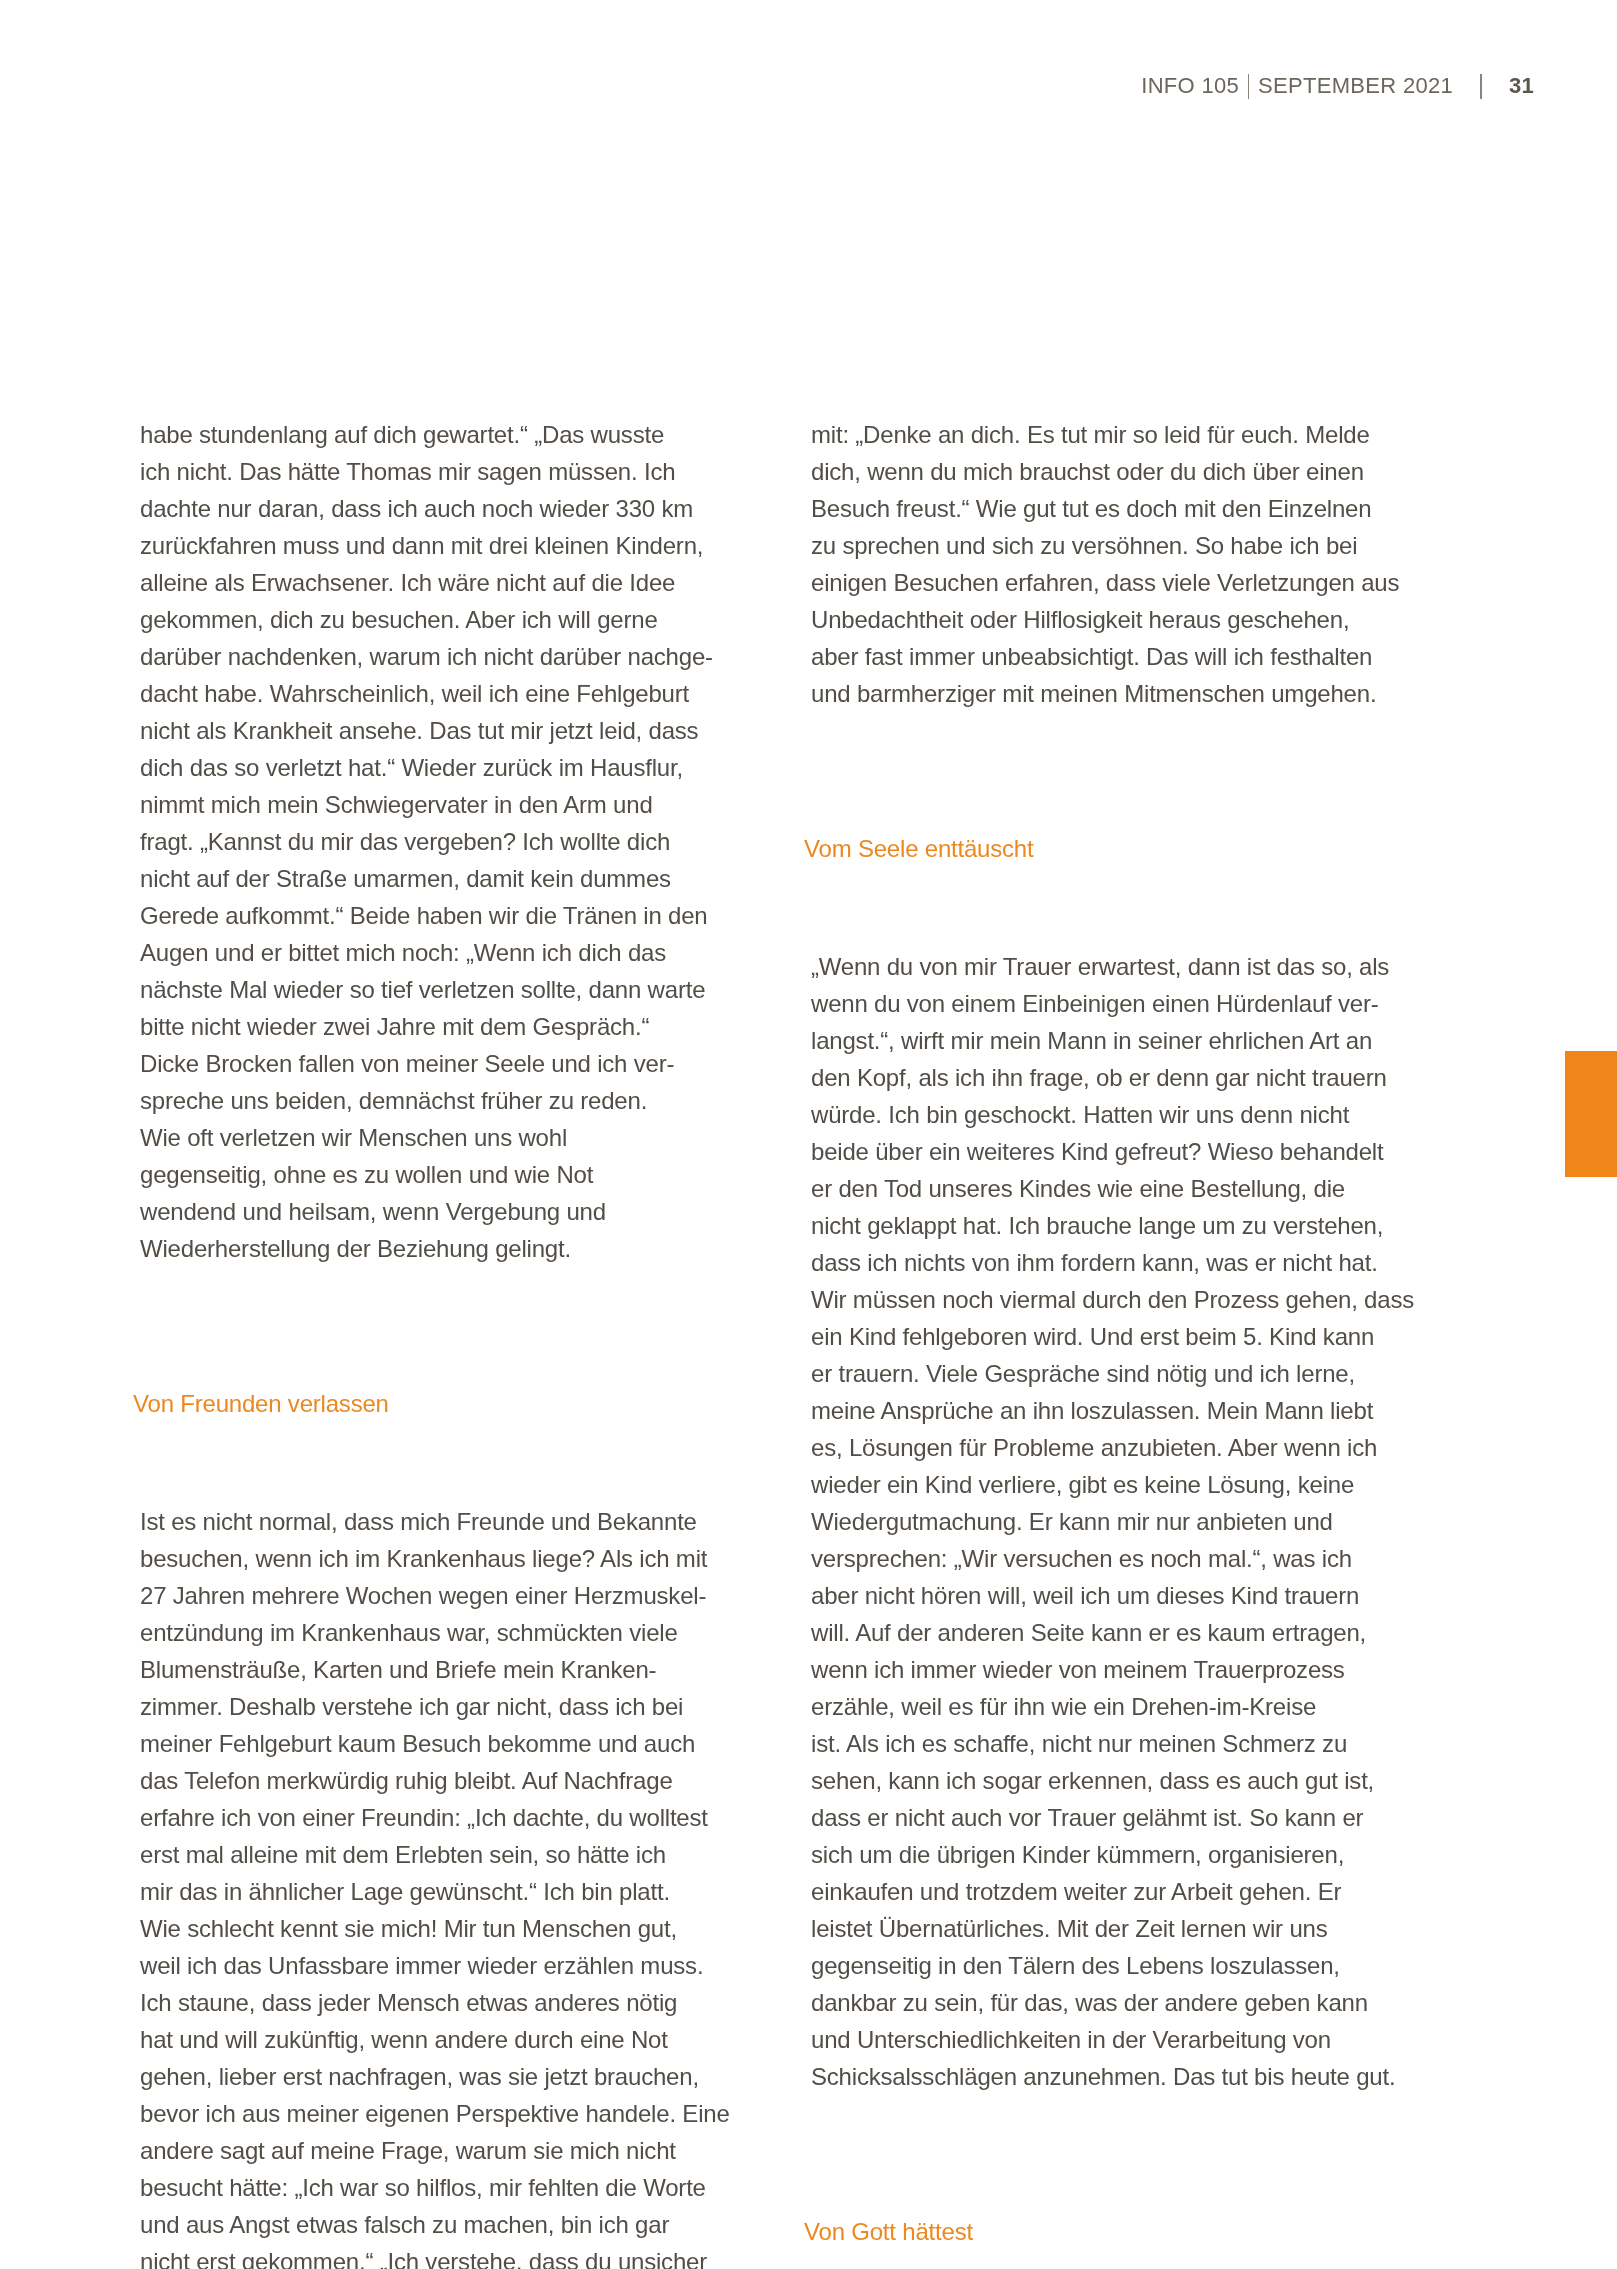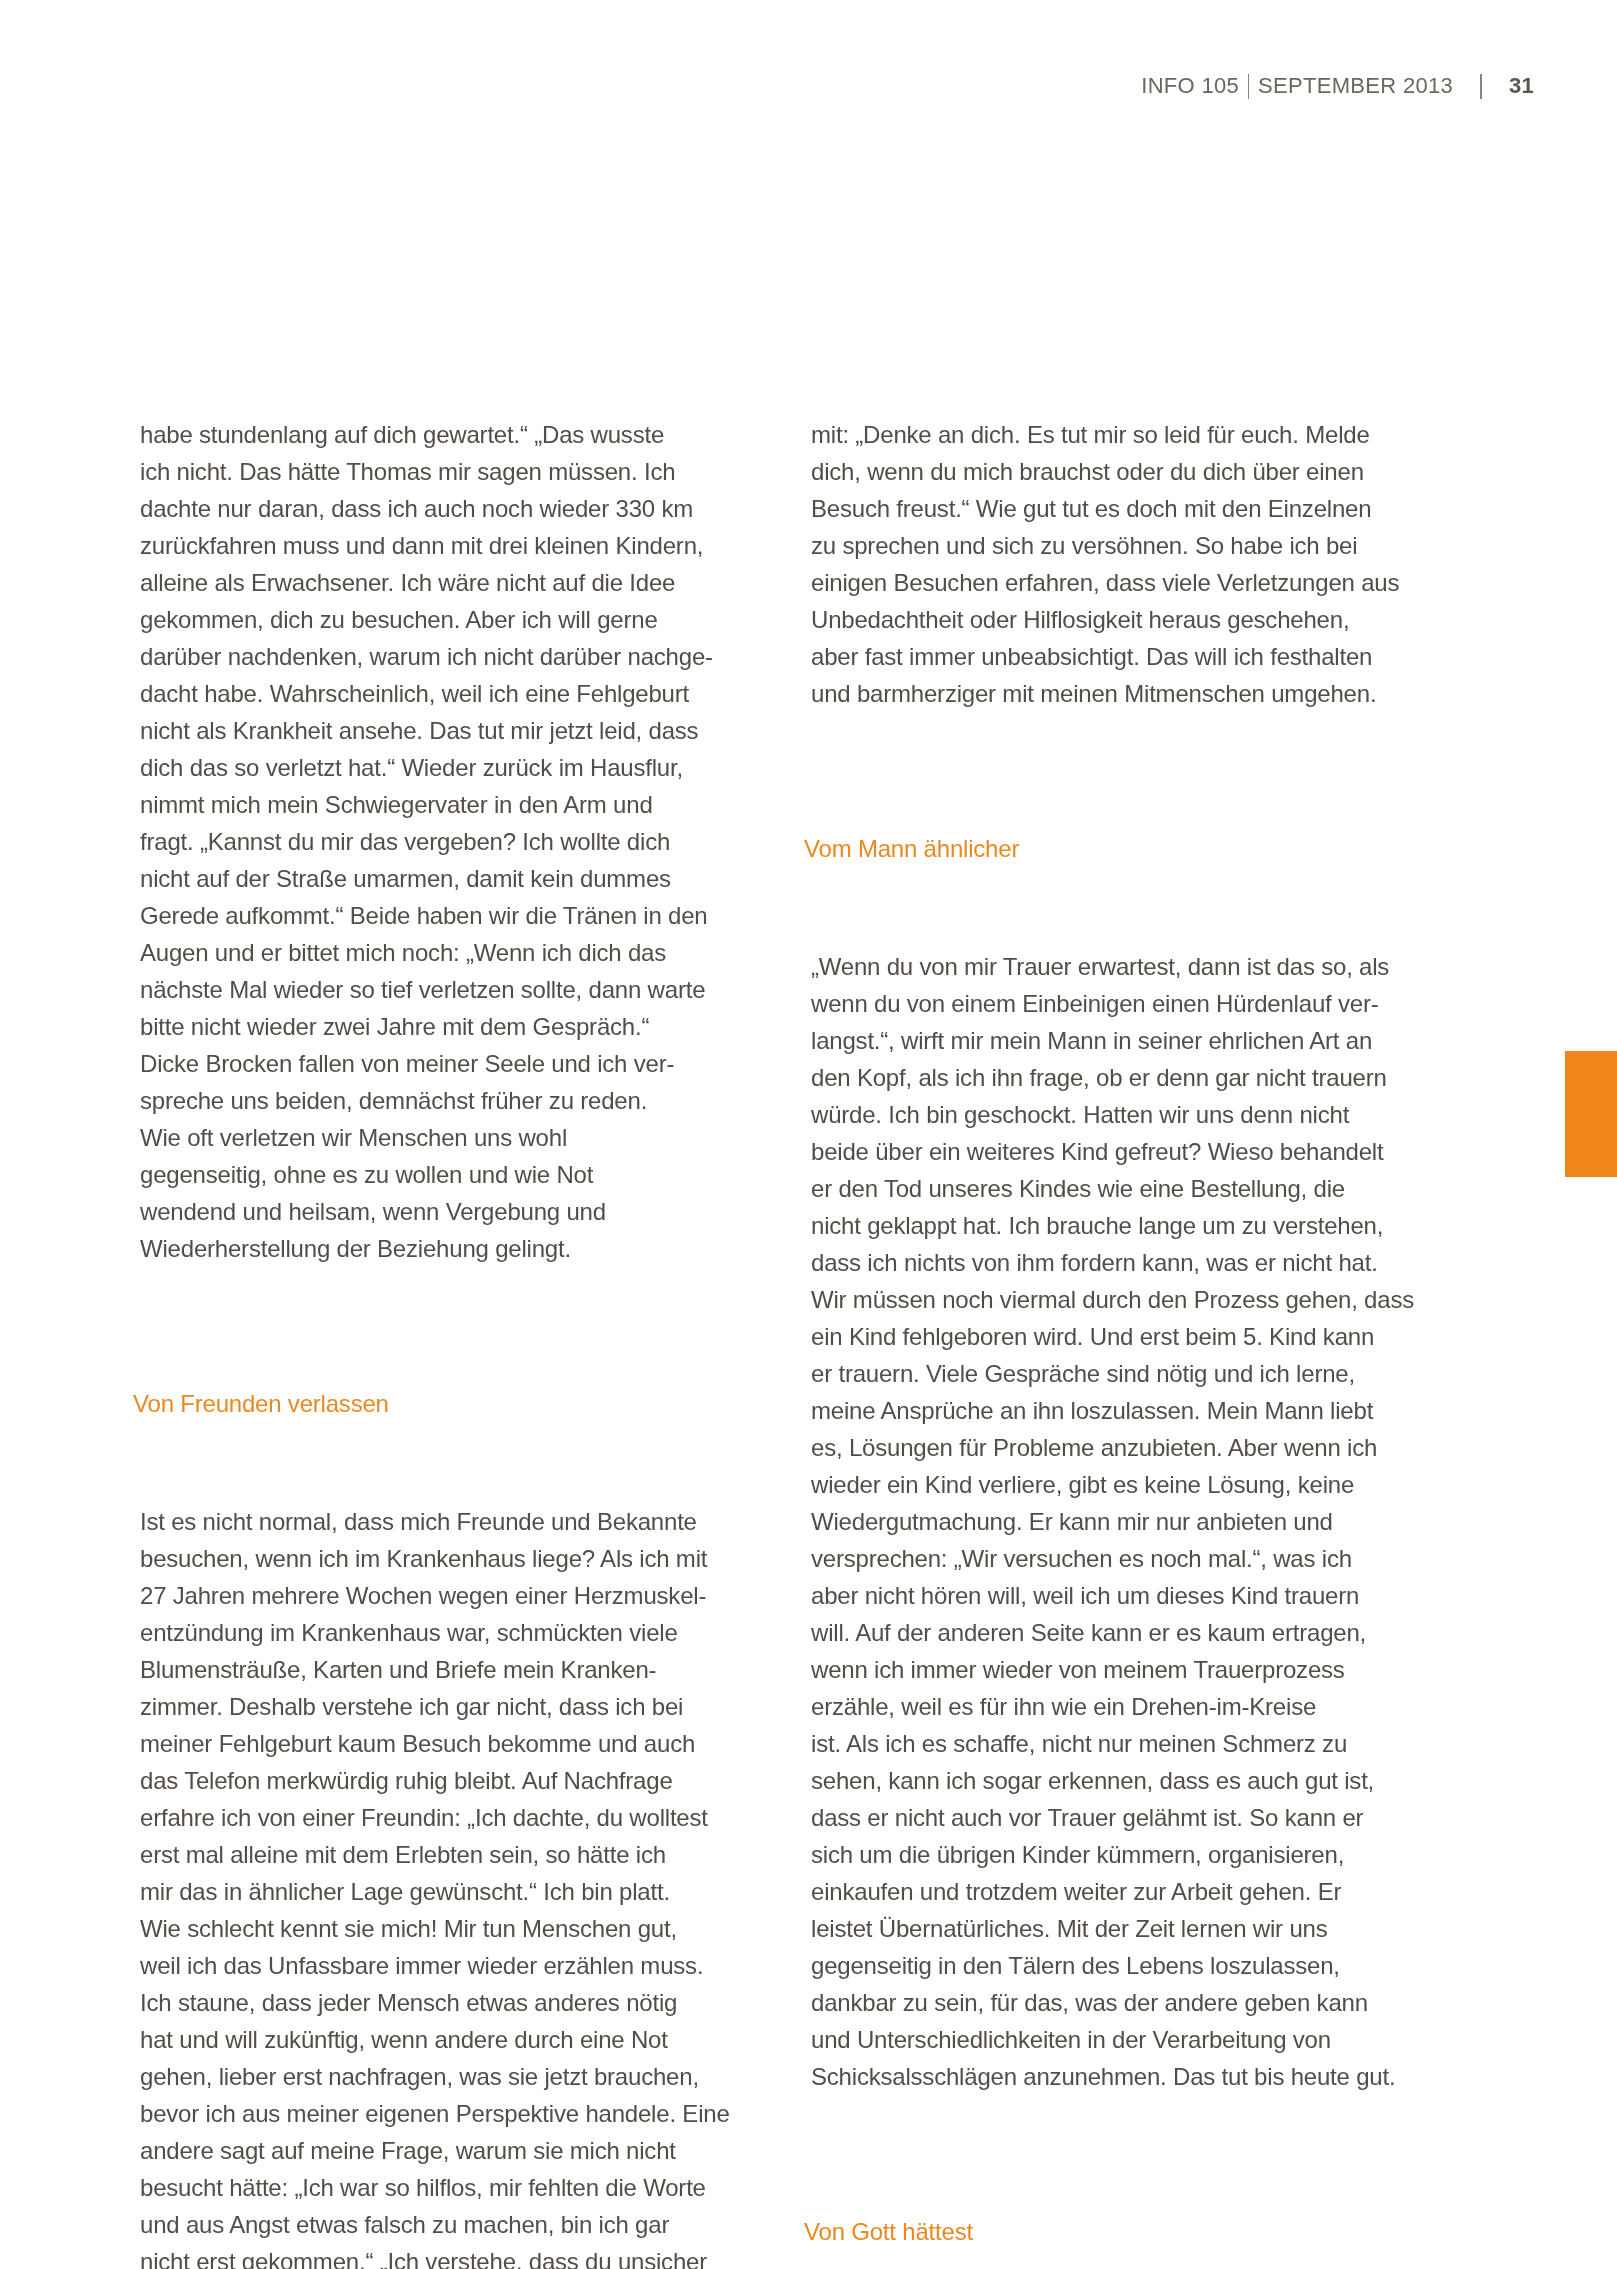--- a/index.html
+++ b/index.html
@@ -56,21 +56,21 @@
   }
 </style>
 </head>
 <body>
 
 <div class="page">
 
   <div class="page-header">
     <span>INFO 105</span>
     <span class="header-sep sep-1"></span>
-    <span>SEPTEMBER 2013</span>
+    <span>SEPTEMBER 2021</span>
     <span class="header-sep sep-2"></span>
     <span class="page-number">31</span>
   </div>
 
   <div class="col col-left">
     <div class="para">habe stundenlang auf dich gewartet.“ „Das wusste
 ich nicht. Das hätte Thomas mir sagen müssen. Ich
 dachte nur daran, dass ich auch noch wieder 330 km
 zurückfahren muss und dann mit drei kleinen Kindern,
 alleine als Erwachsener. Ich wäre nicht auf die Idee
@@ -120,21 +120,21 @@
 
   <div class="col col-right">
     <div class="para">mit: „Denke an dich. Es tut mir so leid für euch. Melde
 dich, wenn du mich brauchst oder du dich über einen
 Besuch freust.“ Wie gut tut es doch mit den Einzelnen
 zu sprechen und sich zu versöhnen. So habe ich bei
 einigen Besuchen erfahren, dass viele Verletzungen aus
 Unbedachtheit oder Hilflosigkeit heraus geschehen,
 aber fast immer unbeabsichtigt. Das will ich festhalten
 und barmherziger mit meinen Mitmenschen umgehen.</div>
-    <div class="subhead">Vom Mann ähnlicher</div>
+    <div class="subhead">Vom Seele enttäuscht</div>
     <div class="para">„Wenn du von mir Trauer erwartest, dann ist das so, als
 wenn du von einem Einbeinigen einen Hürdenlauf ver-
 langst.“, wirft mir mein Mann in seiner ehrlichen Art an
 den Kopf, als ich ihn frage, ob er denn gar nicht trauern
 würde. Ich bin geschockt. Hatten wir uns denn nicht
 beide über ein weiteres Kind gefreut? Wieso behandelt
 er den Tod unseres Kindes wie eine Bestellung, die
 nicht geklappt hat. Ich brauche lange um zu verstehen,
 dass ich nichts von ihm fordern kann, was er nicht hat.
 Wir müssen noch viermal durch den Prozess gehen, dass

